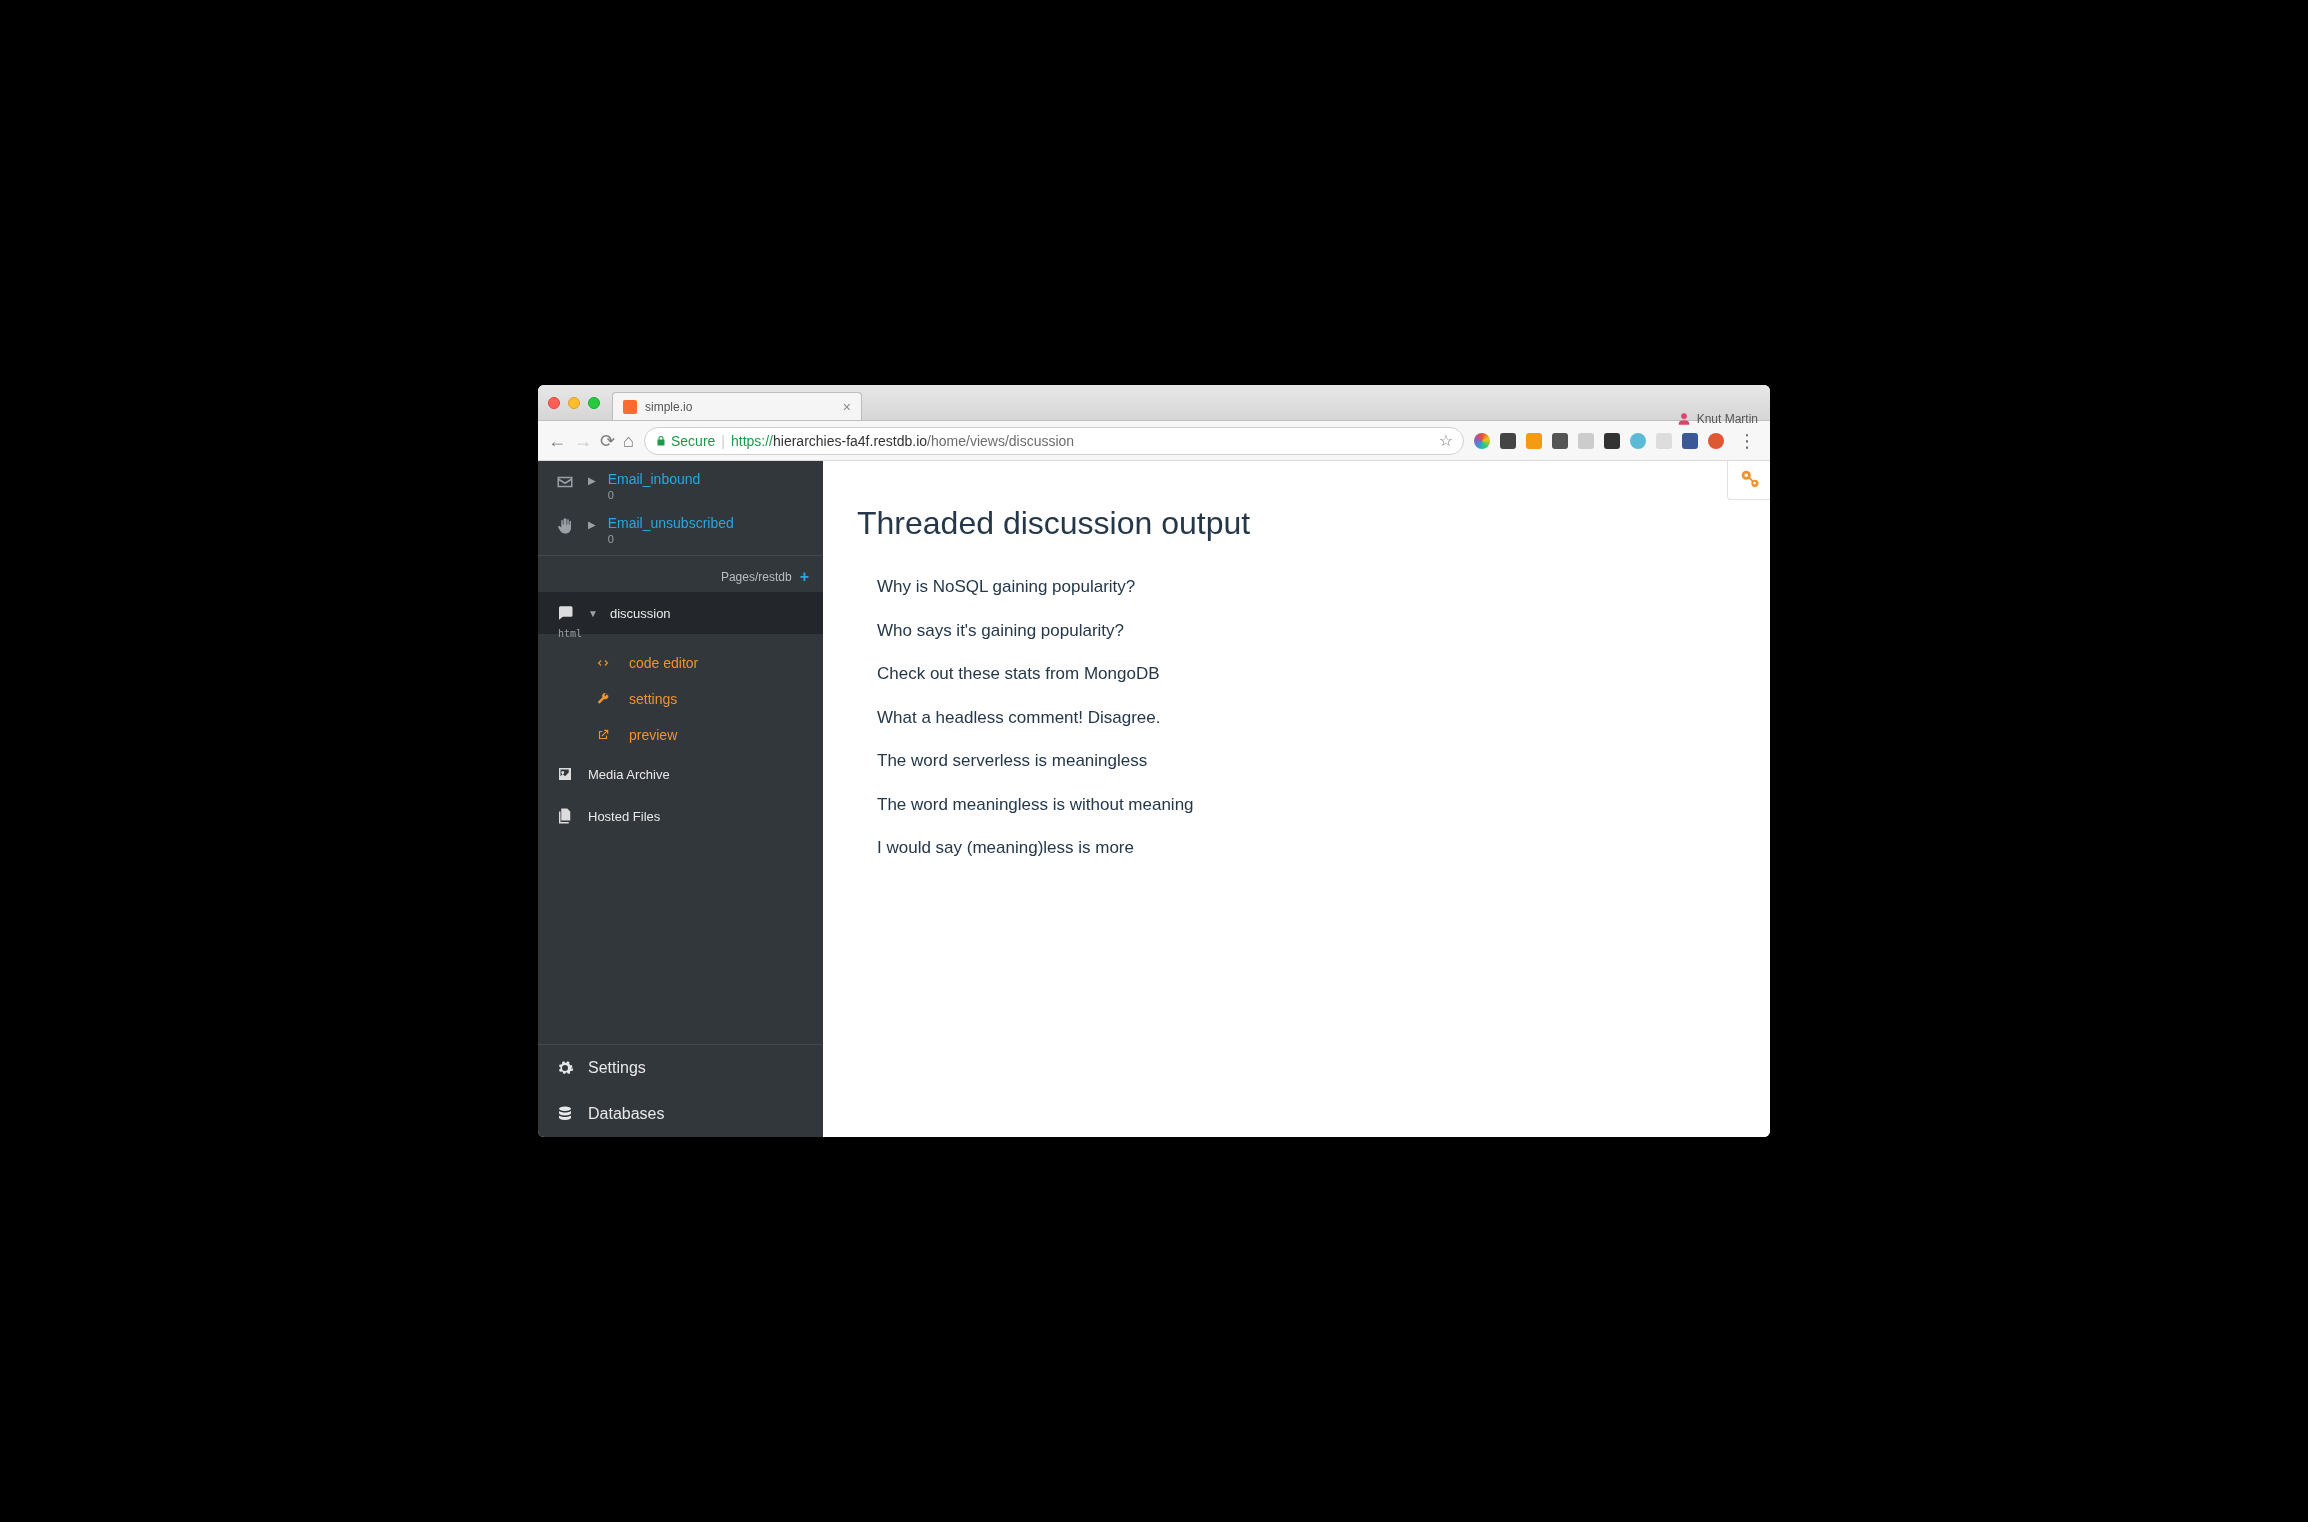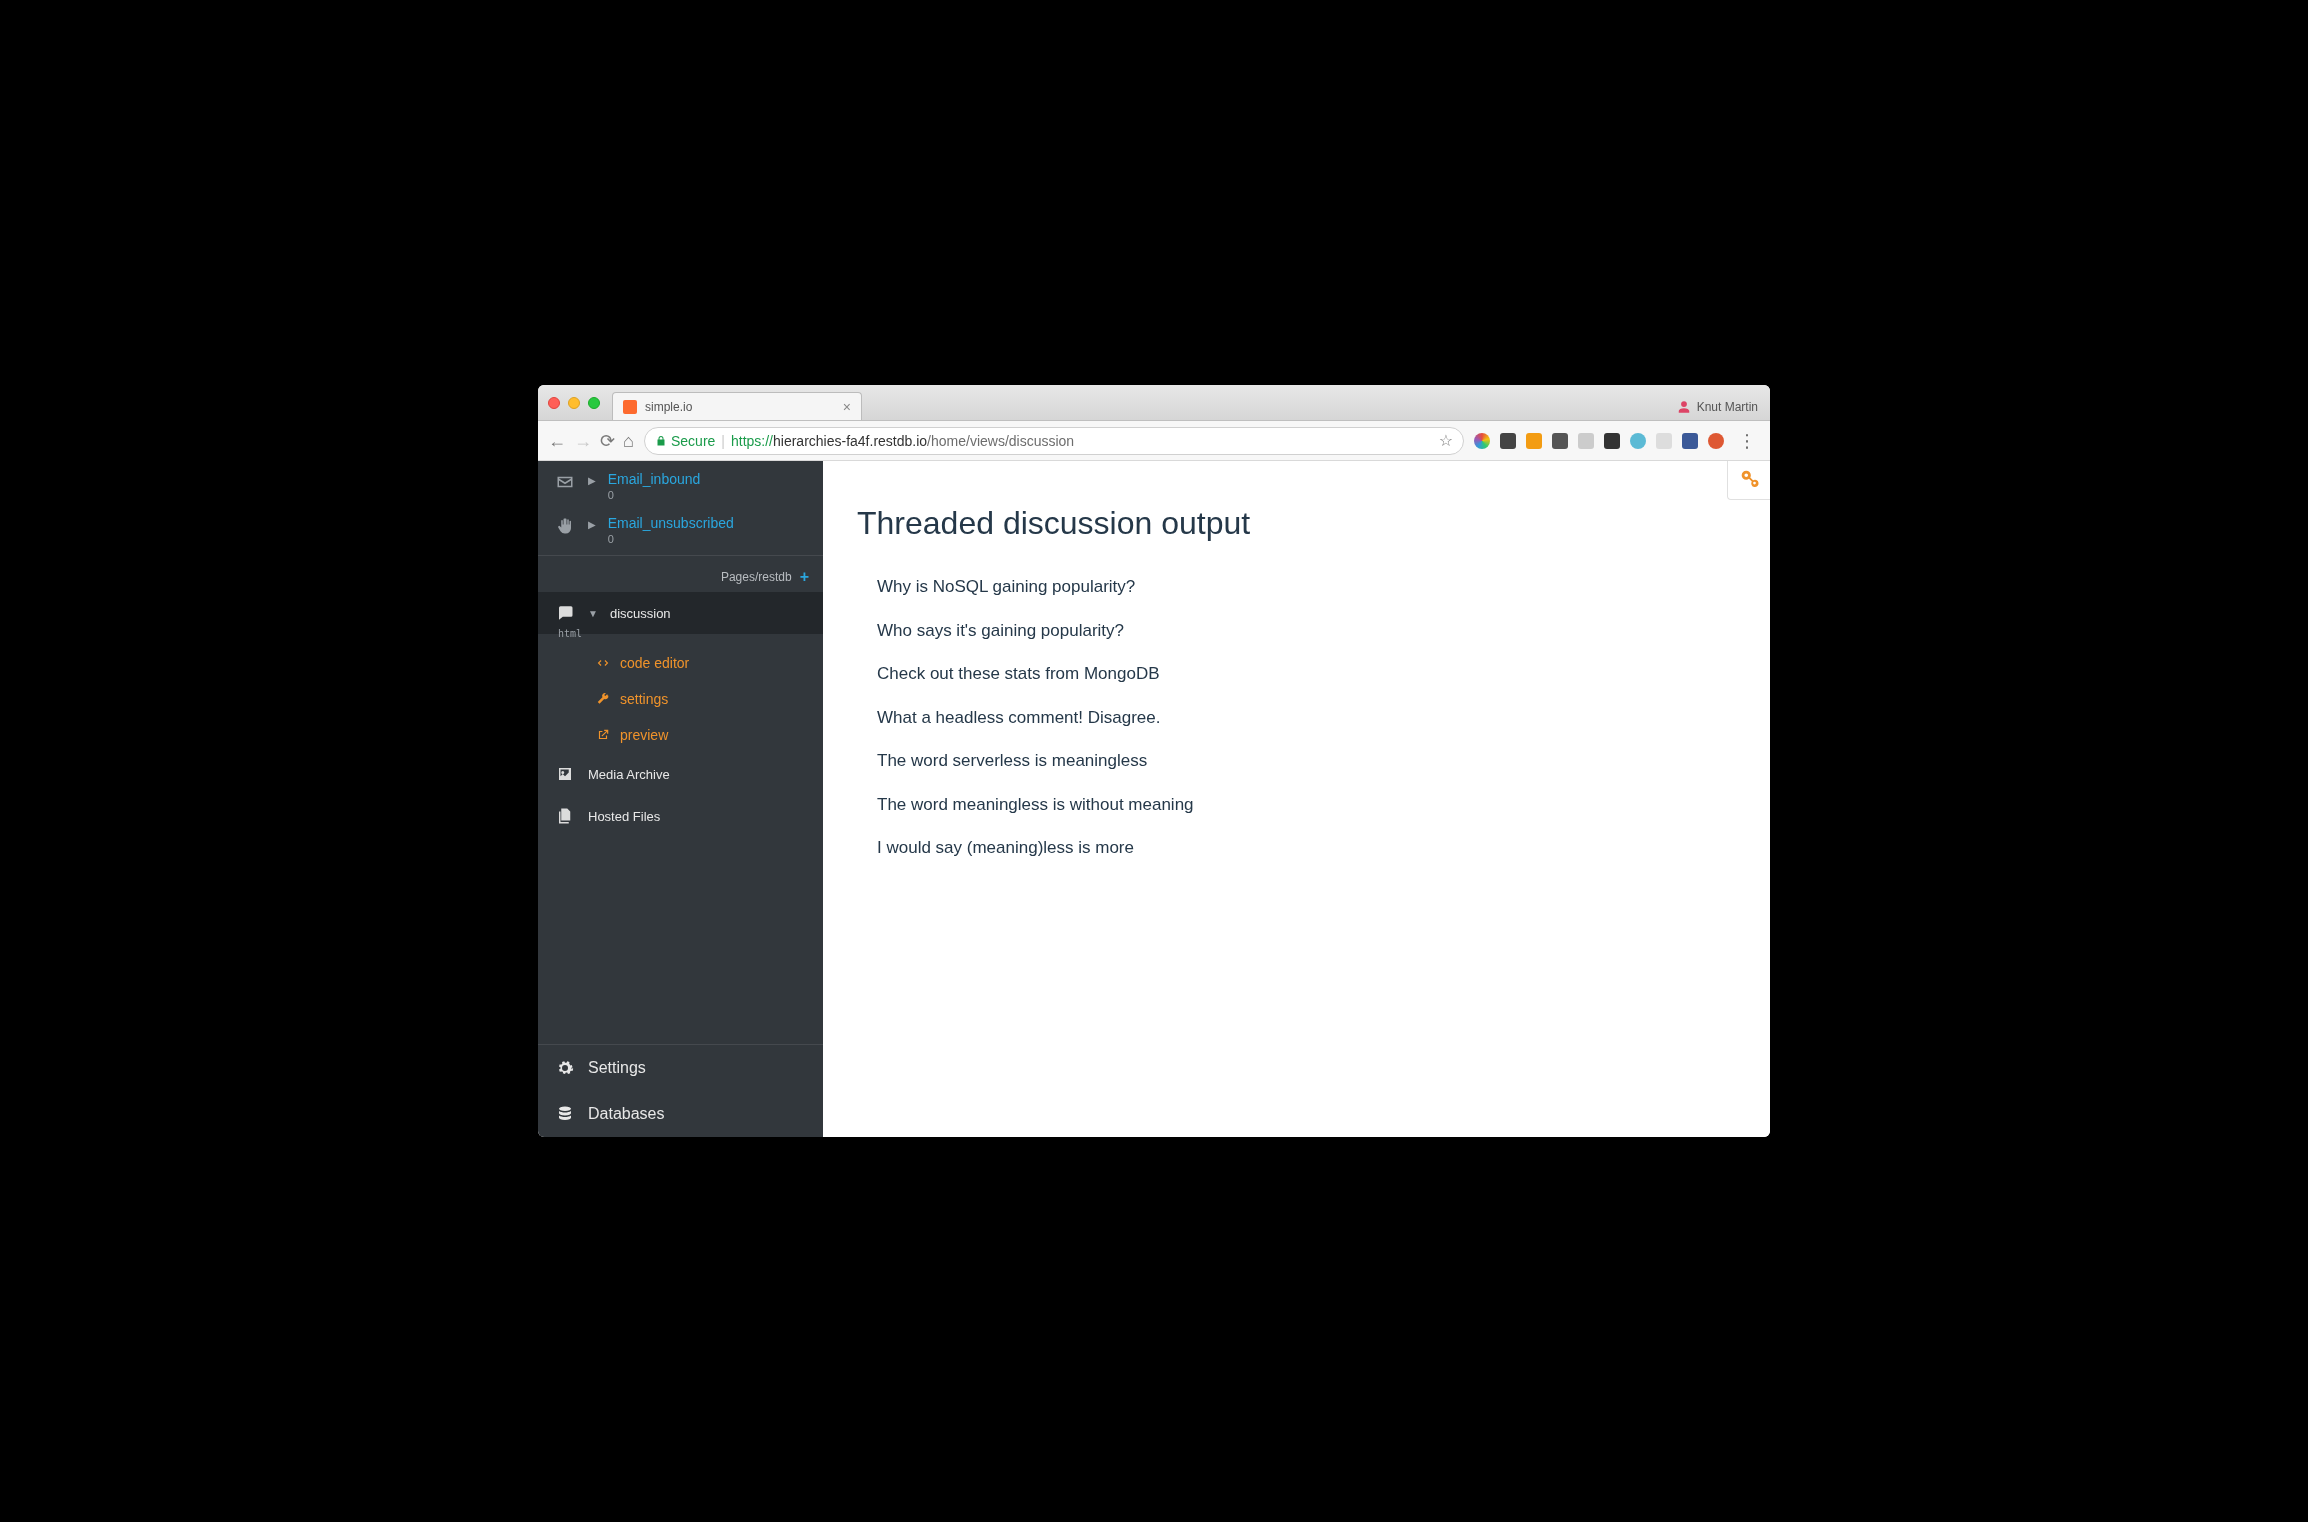--- a/index.html
+++ b/index.html
@@ -46,21 +46,21 @@
     display:flex;
     align-items:center;
     padding:0 10px;
     gap:8px;
     min-width:250px;
     font-size:12px;
     color:#555;
   }
   .tab .favicon { width:14px;height:14px;background:#fd6a2e;border-radius:2px;}
   .tab .close-x { margin-left:auto;color:#888;font-size:14px;cursor:default;}
-  .window-user { position:absolute; right:12px; top:4px; height:36px; display:flex; align-items:center; gap:6px; font-size:12px; color:#555;}
+  .window-user { position:absolute; right:12px; top:16px; height:36px; display:flex; align-items:center; gap:6px; font-size:12px; color:#555;}
   .window-user svg{width:14px;height:14px;}
   
   .toolbar {
     height: 40px;
     background: #f7f7f7;
     border-bottom: 1px solid #d9d9d9;
     display: flex;
     align-items: center;
     padding: 0 10px;
     gap: 10px;
@@ -120,21 +120,21 @@
   .sb-divider{height:1px;background:#45494e;margin:6px 0;}
   .pages-header{display:flex;justify-content:flex-end;align-items:center;gap:8px;padding:6px 14px;font-size:12px;color:#b9bdc1;}
   .pages-header .plus{color:#2aa7df;font-size:16px;font-weight:bold;}
   .sb-item{display:flex;align-items:center;gap:12px;padding:12px 16px;}
   .sb-item.active{background:#23272b;}
   .sb-item .ico{width:22px;display:flex;justify-content:center;}
   .sb-item .ico svg{width:18px;height:18px;fill:#dcdcdc;}
   .sb-item .label{color:#e8e8e8;font-size:13px;}
   .sb-item .chev{color:#9aa0a6;font-size:10px;}
   .sb-badge{font-family:monospace;font-size:10px;color:#9aa0a6;padding:0 16px 6px 20px;margin-top:-6px;}
-  .sb-sub{padding:10px 16px 10px 58px;display:flex;align-items:center;gap:10px;color:#f0932b;}
+  .sb-sub{padding:10px 16px 10px 58px;display:flex;align-items:center;gap:19px;color:#f0932b;}
   .sb-sub svg{width:14px;height:14px;fill:#f0932b;}
   .sb-sub .label{font-size:14px;}
   .sb-footer{margin-top:auto;border-top:1px solid #45494e;}
   .sb-footer .sb-item .ico svg{fill:#e8e8e8;}
   .sb-footer .sb-item{padding:14px 16px;}
   .sb-footer .sb-item .label{font-size:16px;}
   
   .main{flex:1;background:#fff;position:relative;overflow:auto;}
   .gear-tab{
     position:absolute;top:0;right:0;

